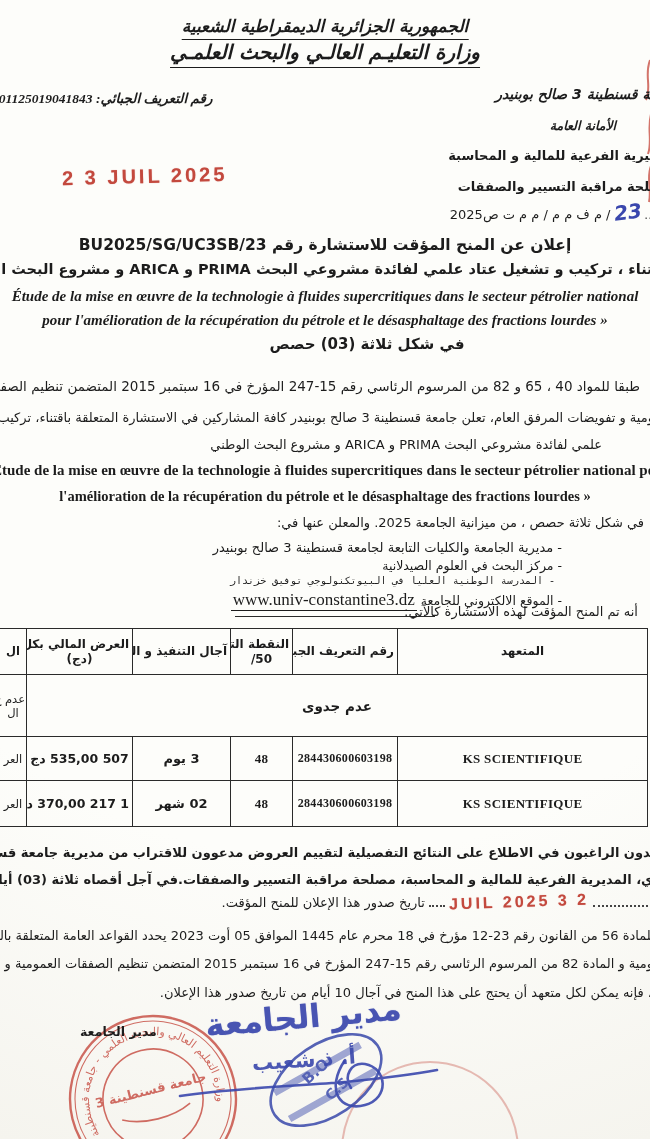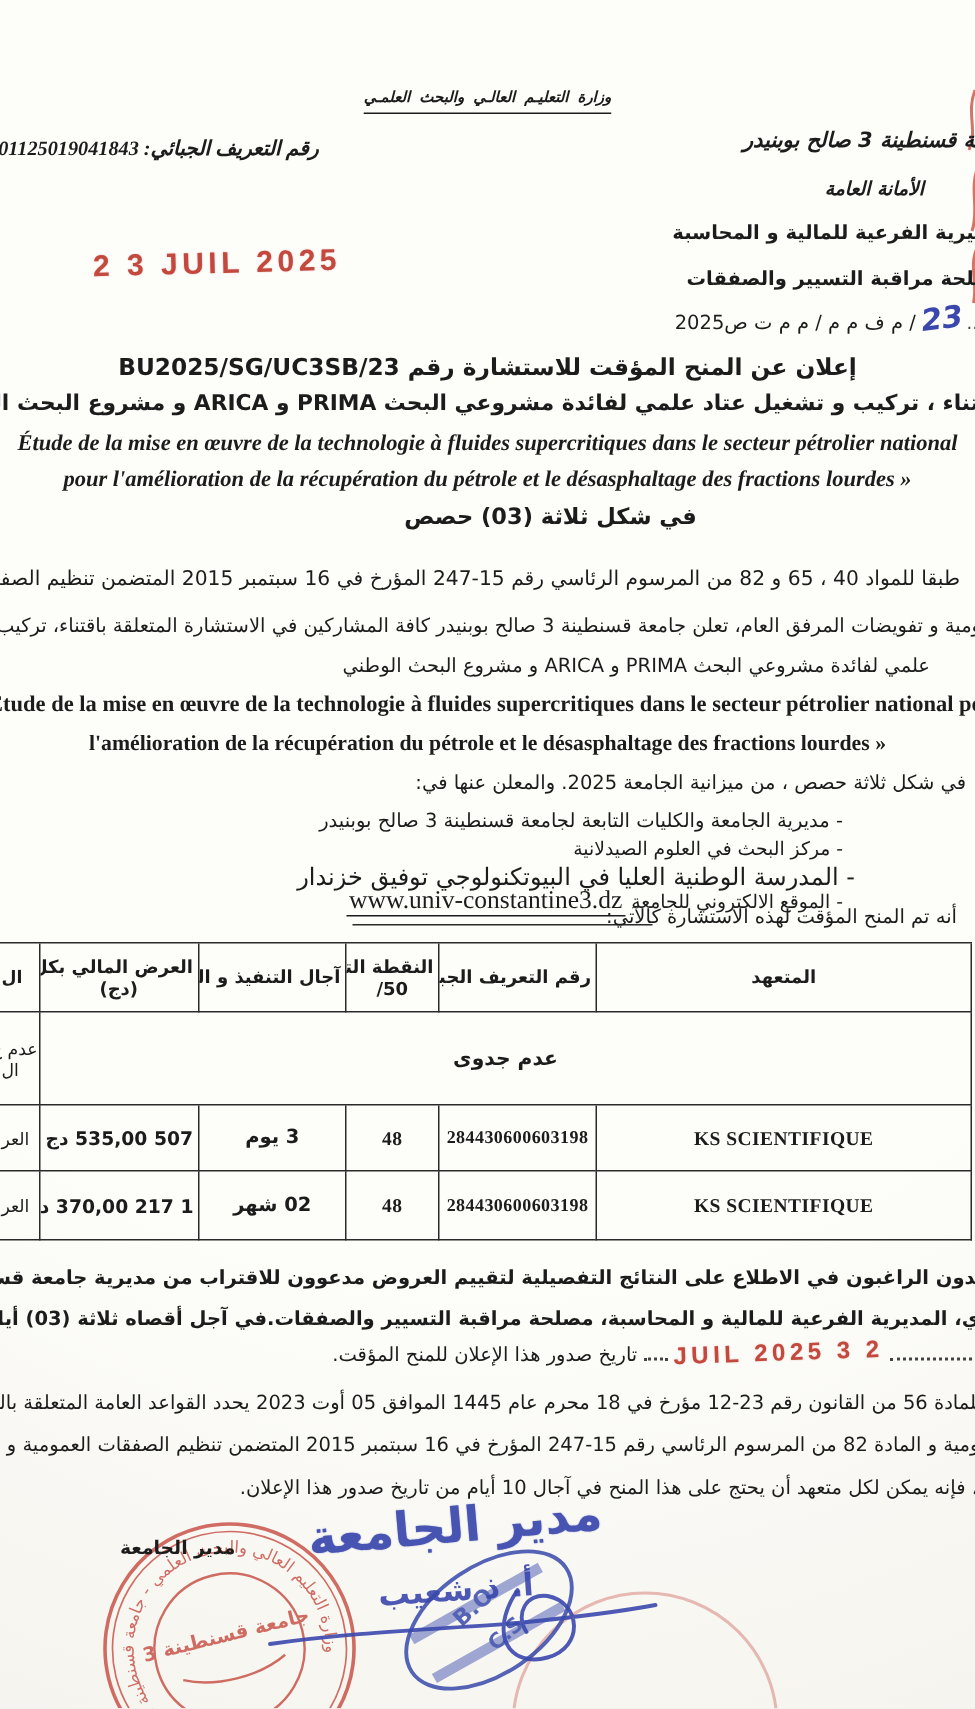--- a/index.html
+++ b/index.html
@@ -22,33 +22,34 @@
     color:#bf3a2f;letter-spacing:3px;opacity:.92;
     text-shadow:0 0 1px rgba(191,58,47,.45);
   }
   .bluepen{color:#3a47ad;}
   
   table.award{border-spacing:0;table-layout:fixed;width:648px;border-top:1.6px solid #2a2a2a;}
   table.award td{
     border-left:1.6px solid #2a2a2a;border-bottom:1.6px solid #2a2a2a;
     text-align:center;vertical-align:middle;padding:2px 3px;overflow:hidden;
   }
-  table.award td.cut{border-left:none;text-align:left;padding:2px 1px;font-size:11.5px;margin-left:30px;}
+  table.award td.cut{border-left:none;text-align:center;padding:2px 1px;font-size:11.5px;margin-left:30px;}
   table.award td.rt{border-right:1.6px solid #2a2a2a;}
   .hdr{font-size:12px;font-weight:bold;line-height:1.25;}
   .cell-lat{font-family:"Liberation Serif",serif;font-weight:bold;font-size:13px;letter-spacing:.3px;}
   .dots{border-bottom:2px dotted #444;display:inline-block;height:12px;}
   svg text{font-family:"DejaVu Sans",sans-serif;}
 </style>
 </head>
 <body>
 
 <div class="page">
 
-  <div class="abs ar bold ital underl center" style="top:59px;font-size:10px;font-family:Liberation Mono, monospace;">وزارة التعليـم العالـي والبحث العلمـي</div>
+  <div class="abs ar bold ital underl center" style="top:16px;font-size:17px;">الجمهورية الجزائرية الديمقراطية الشعبية</div>
+  <div class="abs ar bold ital underl center" style="top:40px;font-size:20px;">وزارة التعليـم العالـي والبحث العلمـي</div>
 
   <svg class="abs" style="right:-4px;top:56px;" width="14" height="150" viewBox="0 0 14 150">
     <path d="M10 4 C4 20 12 30 6 44 M12 55 C6 70 13 84 8 98 M11 110 C6 122 12 134 9 146" stroke="#c4453a" stroke-width="2" fill="none" opacity=".75"></path>
   </svg>
 
   <div class="abs ar bold ital" style="top:86px;right:-4px;font-size:14px;">ـة قسنطينة 3  صالح بوبنيدر</div>
   <div class="abs ar bold ital" style="top:118px;right:34px;font-size:12.5px;">الأمانة العامة</div>
   <div class="abs ar bold" style="top:148px;right:-4px;font-size:13px;">ـيرية الفرعية للمالية و المحاسبة</div>
   <div class="abs ar bold" style="top:179px;right:-4px;font-size:13px;">ـلحة مراقبة التسيير والصفقات</div>
   <div class="abs" style="top:200px;right:-2px;display:flex;direction:rtl;align-items:baseline;gap:3px;">
@@ -65,28 +66,28 @@
   <div class="abs stampdate" style="top:165px;left:62px;font-size:20px;transform:rotate(-1.5deg);">2 3 JUIL 2025</div>
 
   <div class="abs ar bold center" style="top:236px;font-size:15.5px;">إعلان عن المنح المؤقت للاستشارة رقم BU2025/SG/UC3SB/23</div>
   <div class="abs ar bold" style="top:261px;right:-8px;font-size:14.5px;">ـتناء ، تركيب و تشغيل عتاد علمي لفائدة مشروعي البحث  PRIMA و ARICA  و مشروع البحث الوطني</div>
   <div class="abs serif bold ital center" style="top:288px;font-size:15px;">Étude de la mise en œuvre de la technologie à fluides supercritiques dans le secteur pétrolier national</div>
   <div class="abs serif bold ital center" style="top:312px;font-size:15px;">pour l'amélioration de la récupération du pétrole et le désasphaltage des fractions lourdes »</div>
   <div class="abs ar bold center" style="top:335px;font-size:15px;margin-left:42px;">في شكل ثلاثة (03) حصص</div>
 
   <div class="abs ar" style="top:378px;right:10px;font-size:13.5px;">طبقا للمواد 40 ، 65 و 82 من المرسوم الرئاسي رقم 15-247 المؤرخ في 16 سبتمبر 2015 المتضمن تنظيم الصفق</div>
   <div class="abs ar" style="top:410px;right:-4px;font-size:13px;">ومية  و تفويضات المرفق العام، تعلن  جامعة قسنطينة 3 صالح بوبنيدر كافة المشاركين في الاستشارة المتعلقة باقتناء، تركيب و تش</div>
-  <div class="abs ar" style="top:437px;right:30px;font-size:13px;">علمي لفائدة مشروعي البحث   PRIMA و ARICA  و مشروع البحث الوطني</div>
+  <div class="abs ar" style="top:437px;right:48px;font-size:13px;">علمي لفائدة مشروعي البحث   PRIMA و ARICA  و مشروع البحث الوطني</div>
   <div class="abs serif bold" style="top:462px;left:-8px;font-size:15px;">Étude de la mise en œuvre de la technologie à fluides supercritiques dans le secteur pétrolier national po</div>
   <div class="abs serif bold center" style="top:488px;font-size:14.5px;">l'amélioration de la récupération du pétrole et le désasphaltage des fractions lourdes »</div>
   <div class="abs ar" style="top:515px;right:6px;font-size:13px;">في شكل ثلاثة حصص ، من ميزانية الجامعة 2025. والمعلن عنها في:</div>
 
   <div class="abs ar" style="top:540px;right:88px;font-size:13px;">- مديرية الجامعة والكليات التابعة لجامعة قسنطينة 3 صالح بوبنيدر</div>
   <div class="abs ar" style="top:558px;right:88px;font-size:12.5px;">- مركز البحث في العلوم الصيدلانية</div>
-  <div class="abs ar" style="top:575px;right:80px;font-size:16px;">- المدرسة الوطنية العليا في البيوتكنولوجي توفيق خزندار</div>
+  <div class="abs ar" style="top:575px;right:95px;font-size:10px;font-family:Liberation Mono, monospace;">- المدرسة الوطنية العليا في البيوتكنولوجي توفيق خزندار</div>
   <div class="abs ar" style="top:590px;right:88px;font-size:12.5px;">
     <span>- الموقع الالكتروني للجامعة</span>
     <span class="serif" style="font-size:17px;border-bottom:1.5px solid #1c1c1c;padding:0 2px 1px 2px;margin-left:16px;">www.univ-constantine3.dz</span>
   </div>
   <div class="abs" style="top:616px;left:235px;width:200px;border-bottom:1.2px solid #2a2a2a;"></div>
   <div class="abs ar" style="top:604px;right:12px;font-size:13px;">أنه تم المنح المؤقت لهذه الاستشارة كالآتي:</div>
 
   <table class="award abs ar" dir="rtl" style="top:628px;left:0px;">
     <colgroup>
       <col style="width:251px">

